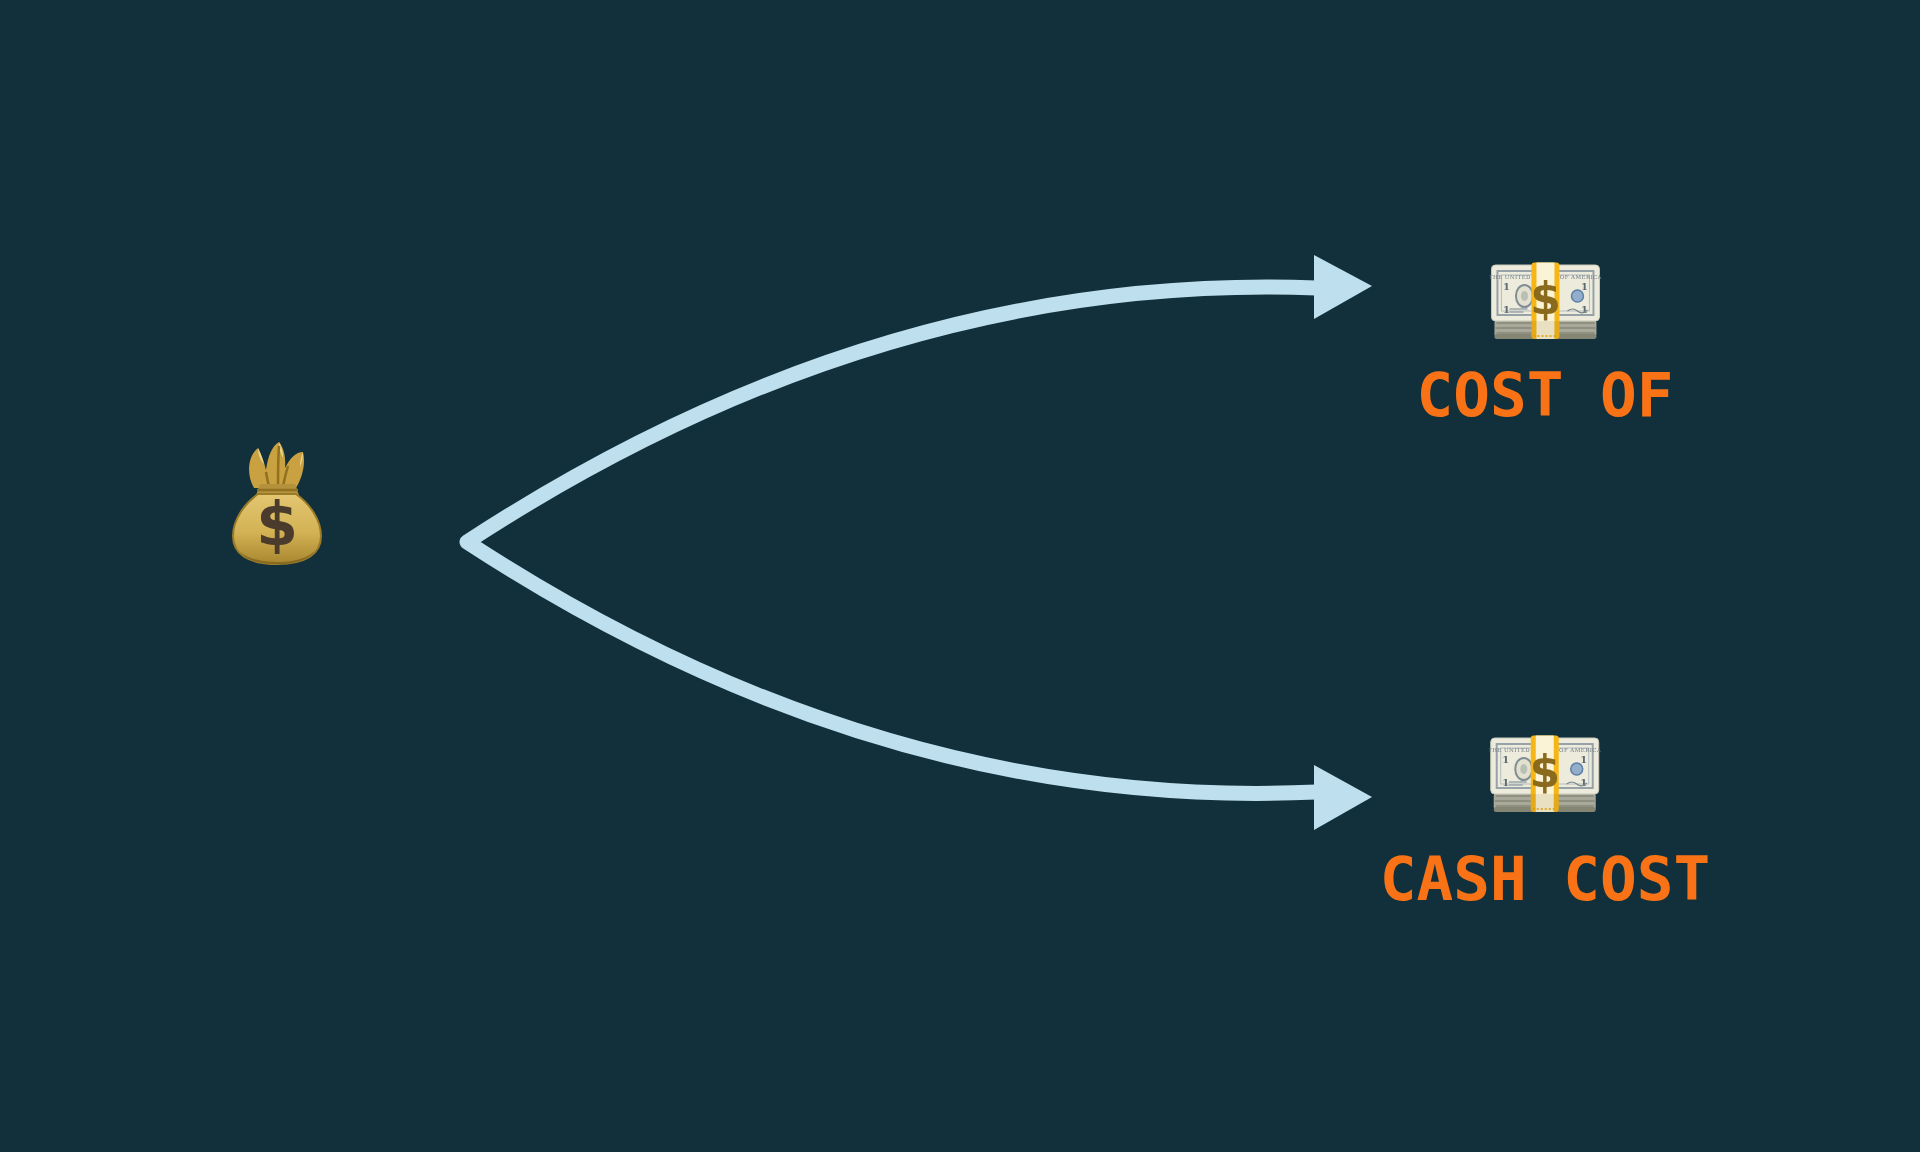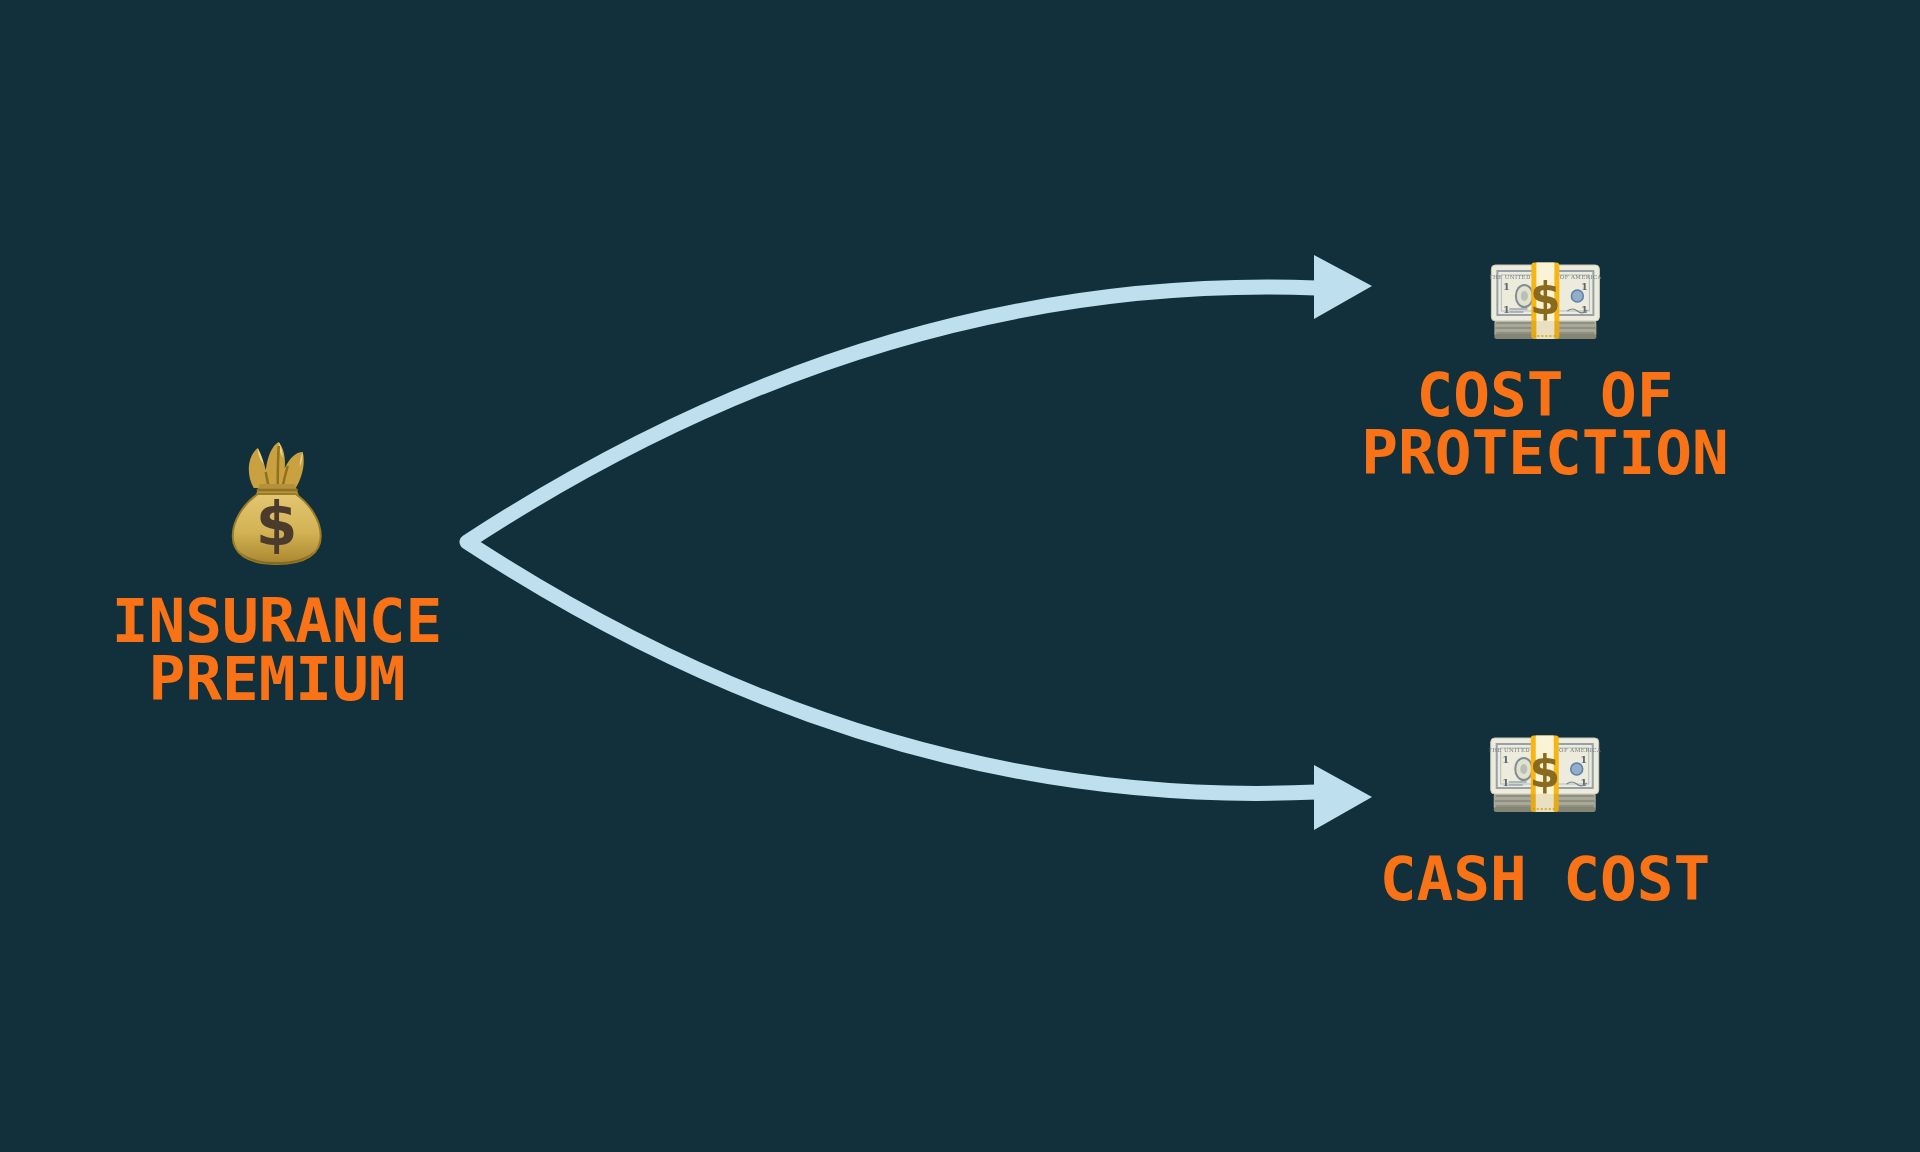--- a/index.html
+++ b/index.html
@@ -73,24 +73,20 @@
       </defs>
       <path fill="#C9A141" d="M32 48 C24 34 26 16 36 8 C40 16 42 22 44 30 C46 16 50 6 57 2 C62 8 64 18 63 28 C68 18 74 12 81 12 C84 24 80 38 74 48 Z"></path>
       <path fill="#EBD795" opacity="0.9" d="M36 8 C40 16 41 20 42 24 C38 20 36 14 36 8 Z M57 2 C60 7 61 13 61 18 C58 13 57 8 57 2 Z M81 12 C81 18 80 23 78 27 C78 21 79 16 81 12 Z"></path>
       <path stroke="#8F711F" stroke-width="2.5" fill="none" d="M44 32 C45 38 46 42 47 47 M57 6 C56 20 56 34 56 47 M66 26 C64 33 62 40 61 47"></path>
       <path fill="#B4913B" d="M38 44 L73 44 L78 58 L33 58 Z"></path>
       <path stroke="#8F711F" stroke-width="2.5" fill="none" d="M35 50 L76 50"></path>
       <path fill="url(#bagG)" stroke="#9A7B28" stroke-width="2" d="M36 54 C22 64 11 80 11 96 C11 114 26 124 55 124 C84 124 99 114 99 96 C99 80 88 64 74 54 Z"></path>
       <path fill="#7C611C" opacity="0.75" d="M12 100 C14 114 30 122 55 122 C80 122 96 114 98 100 C94 116 80 124 55 124 C30 124 16 116 12 100 Z"></path>
       <text x="55" y="105" text-anchor="middle" font-family="'DejaVu Sans',sans-serif" font-weight="bold" font-size="60" fill="#4A3B2C">$</text>
     </svg>
-    <div class="label">
-      <span>INSURANCE</span>
-      <span>PREMIUM</span>
-    </div>
   </div>
 
   <div class="node node--cost">
     <svg class="icon icon--cash" viewBox="0 0 112 80" aria-hidden="true">
       <rect x="5" y="56" width="102" height="21" rx="5" fill="#A9A99B"></rect>
       <path d="M7 61 H105 M6 66 H106 M7 71 H105" stroke="#80806F" stroke-width="2" fill="none" opacity="0.6"></path>
       <rect x="5" y="72" width="102" height="5" rx="2.5" fill="#858574"></rect>
       <rect x="2" y="3" width="108" height="56" rx="4" fill="#ECEBDC" stroke="#C9C9B9" stroke-width="1"></rect>
       <rect x="8" y="9" width="96" height="44" fill="none" stroke="#97A2A8" stroke-width="2"></rect>
       <rect x="12" y="13" width="88" height="36" fill="none" stroke="#B3BCBF" stroke-width="1"></rect>
@@ -105,21 +101,20 @@
       <circle cx="88" cy="34" r="6" fill="#92AECB" stroke="#5F7FA6" stroke-width="1.5"></circle>
       <path d="M78 49 q5 -4 10 0 q5 4 10 -1" stroke="#7A868C" stroke-width="1.2" fill="none"></path>
       <rect x="42" y="0.5" width="28" height="76.5" rx="3" fill="#F6B616"></rect>
       <rect x="47" y="0.5" width="18" height="76.5" fill="#FAF3D6"></rect>
       <rect x="42" y="59" width="28" height="18" fill="#6B5A20" opacity="0.12"></rect>
       <path d="M44 74 H68" stroke="#D99C08" stroke-width="1.5" stroke-dasharray="2 2"></path>
       <text x="56" y="52" text-anchor="middle" font-family="'DejaVu Sans',sans-serif" font-weight="bold" font-size="44" fill="#8A6A1D">$</text>
     </svg>
     <div class="label">
       <span>COST OF</span>
-      <span>PROTECTION</span>
     </div>
   </div>
 
   <div class="node node--cash">
     <svg class="icon icon--cash" viewBox="0 0 112 80" aria-hidden="true">
       <rect x="5" y="56" width="102" height="21" rx="5" fill="#A9A99B"></rect>
       <path d="M7 61 H105 M6 66 H106 M7 71 H105" stroke="#80806F" stroke-width="2" fill="none" opacity="0.6"></path>
       <rect x="5" y="72" width="102" height="5" rx="2.5" fill="#858574"></rect>
       <rect x="2" y="3" width="108" height="56" rx="4" fill="#ECEBDC" stroke="#C9C9B9" stroke-width="1"></rect>
       <rect x="8" y="9" width="96" height="44" fill="none" stroke="#97A2A8" stroke-width="2"></rect>

